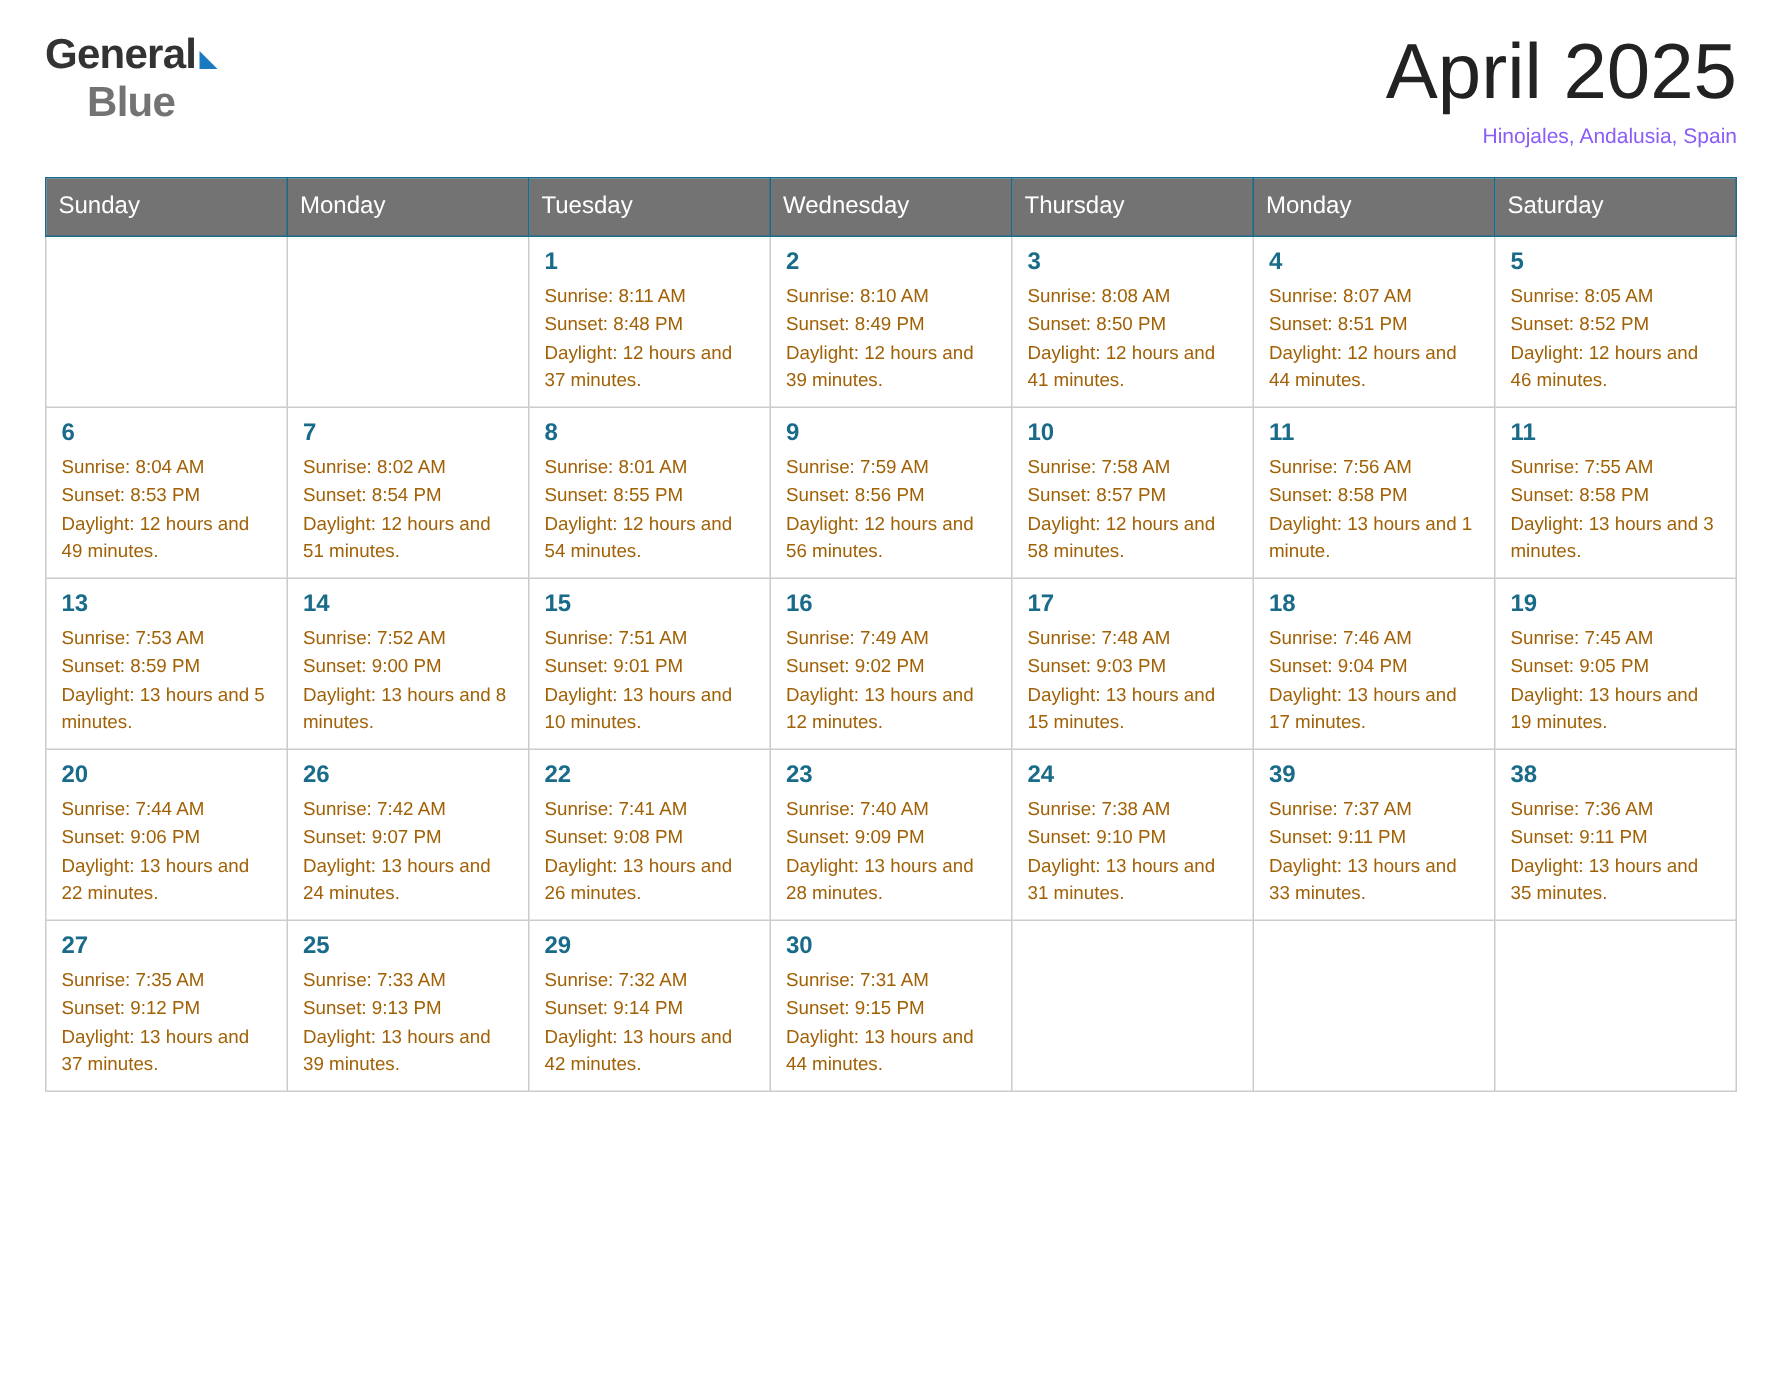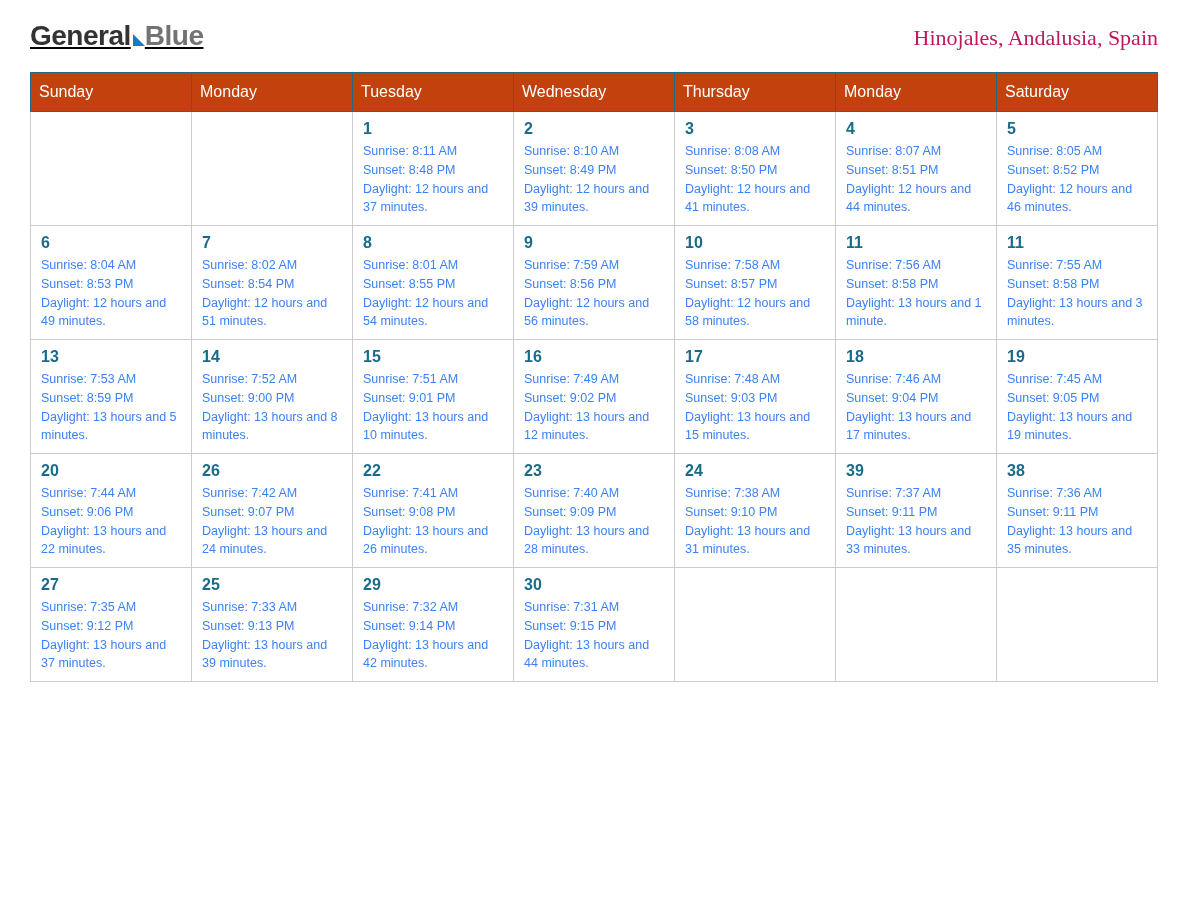--- a/index.html
+++ b/index.html
@@ -11,23 +11,22 @@
       min-height: 918px;
     }
     .header {
       display: flex;
       justify-content: space-between;
       align-items: flex-start;
       margin-bottom: 20px;
     }
     .logo {
       display: flex;
-      flex-direction: row;
-      align-items: flex-end;
-      text-decoration: underline;
+      flex-direction: column;
+      align-items: center;
     }
     .logo-text {
       display: flex;
       align-items: flex-end;
     }
     .logo-general {
       font-size: 28px;
       font-weight: bold;
       color: #333;
       letter-spacing: -0.5px;
@@ -54,32 +53,31 @@
     .title-section {
       text-align: right;
     }
     .month-title {
       font-size: 52px;
       font-weight: normal;
       color: #222;
       line-height: 1.1;
     }
     .location-title {
-      font-size: 22px;
-      color: #be185d;
+      font-size: 14px;
+      color: #8b5cf6;
       margin-top: 5px;
-      font-family: Liberation Serif, serif;
     }
     .calendar-table {
       width: 100%;
       border-collapse: collapse;
       border: 1px solid #aaa;
     }
     .calendar-table th {
-      background-color: #c2410c;
+      background-color: #737373;
       color: white;
       padding: 10px 8px;
       text-align: left;
       font-size: 16px;
       font-weight: normal;
       border: 1px solid #1a6b8a;
     }
     .calendar-table td {
       vertical-align: top;
       padding: 8px 10px;
@@ -91,41 +89,42 @@
     }
     .day-number {
       font-size: 16px;
       color: #1a6b8a;
       font-weight: bold;
       display: block;
       margin-bottom: 4px;
     }
     .day-info {
       font-size: 12.5px;
-      color: #3b82f6;
+      color: #a16207;
       line-height: 1.5;
     }
     .empty-cell {
       background: #fff;
     }
   </style>
 </head>
 <body>
 
 <div class="header">
   <div class="logo">
     <div class="logo-text">
       <span class="logo-general">General</span>
       <div class="logo-blue-part">
         <div class="logo-arrow"></div>
       </div>
     </div>
     <span class="logo-blue-text">Blue</span>
   </div>
   <div class="title-section">
+    <div class="month-title">April 2025</div>
     <div class="location-title">Hinojales, Andalusia, Spain</div>
   </div>
 </div>
 
 <table class="calendar-table">
   <thead>
     <tr>
 
     <th>Sunday</th>
         <th>Monday</th>

